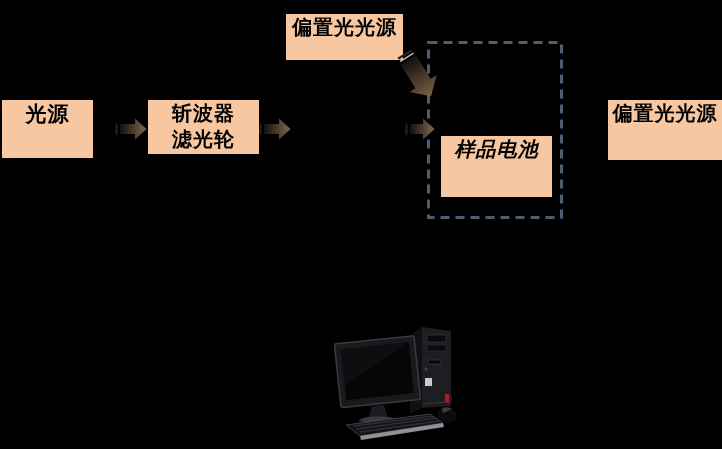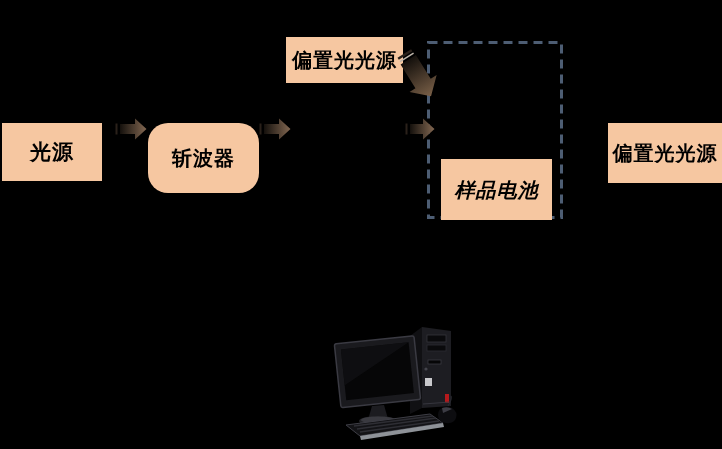--- a/index.html
+++ b/index.html
@@ -8,42 +8,43 @@
     --text_color:#000000;
     --dashed_border:#4D5D73;
   }
   html,body{margin:0;padding:0;background:var(--background);}
   #stage{
     position:relative;width:722px;height:449px;background:var(--background);
     overflow:hidden;font-family:"DejaVu Serif","Liberation Serif",serif;
   }
   .node{
     position:absolute;background:var(--box_fill);color:var(--text_color);
-    display:flex;flex-direction:column;align-items:center;justify-content:center;
-    font-weight:bold;text-align:center;letter-spacing:1px;margin-top:23px;
+    display:flex;flex-direction:column;align-items:center;
+    font-weight:bold;text-align:center;letter-spacing:1px;
   }
   .fs21{font-size:21px;}
   .fs20{font-size:20px;line-height:26px;}
   .fs20b{font-size:20px;line-height:27px;}
   .arrow{position:absolute;}
   .diag{transform-origin:0 17px;transform:rotate(58deg);}
   #dashed-box{position:absolute;left:427px;top:41px;width:136px;height:178px;}
   #computer{position:absolute;left:330px;top:322px;width:145px;height:125px;}
 </style>
 </head>
 <body>
 
 <div id="stage">
 
-  <div class="node fs21" style="left:2px;top:100px;width:100px;height:58px;">
+  <div class="node fs21" style="left:2px;top:100px;width:91px;height:58px;">
     <span>光源</span>
   </div>
 
-  <div class="node fs20" style="left:148px;top:100px;width:111px;height:70px;border-radius:20px;">
+  <div class="node fs20" style="left:148px;top:100px;width:111px;height:54px;">
     <span>斩波器</span>
+    <span>滤光轮</span>
   </div>
 
 
   <div class="node fs20" style="left:286px;top:14px;width:117px;height:46px;">
     <span>偏置光光源</span>
   </div>
 
   <svg id="dashed-box" viewBox="0 0 136 178">
     <rect x="1.5" y="1.5" width="133" height="175" fill="none" stroke="#4D5D73" stroke-width="3" stroke-dasharray="9 6"></rect>
   </svg>

